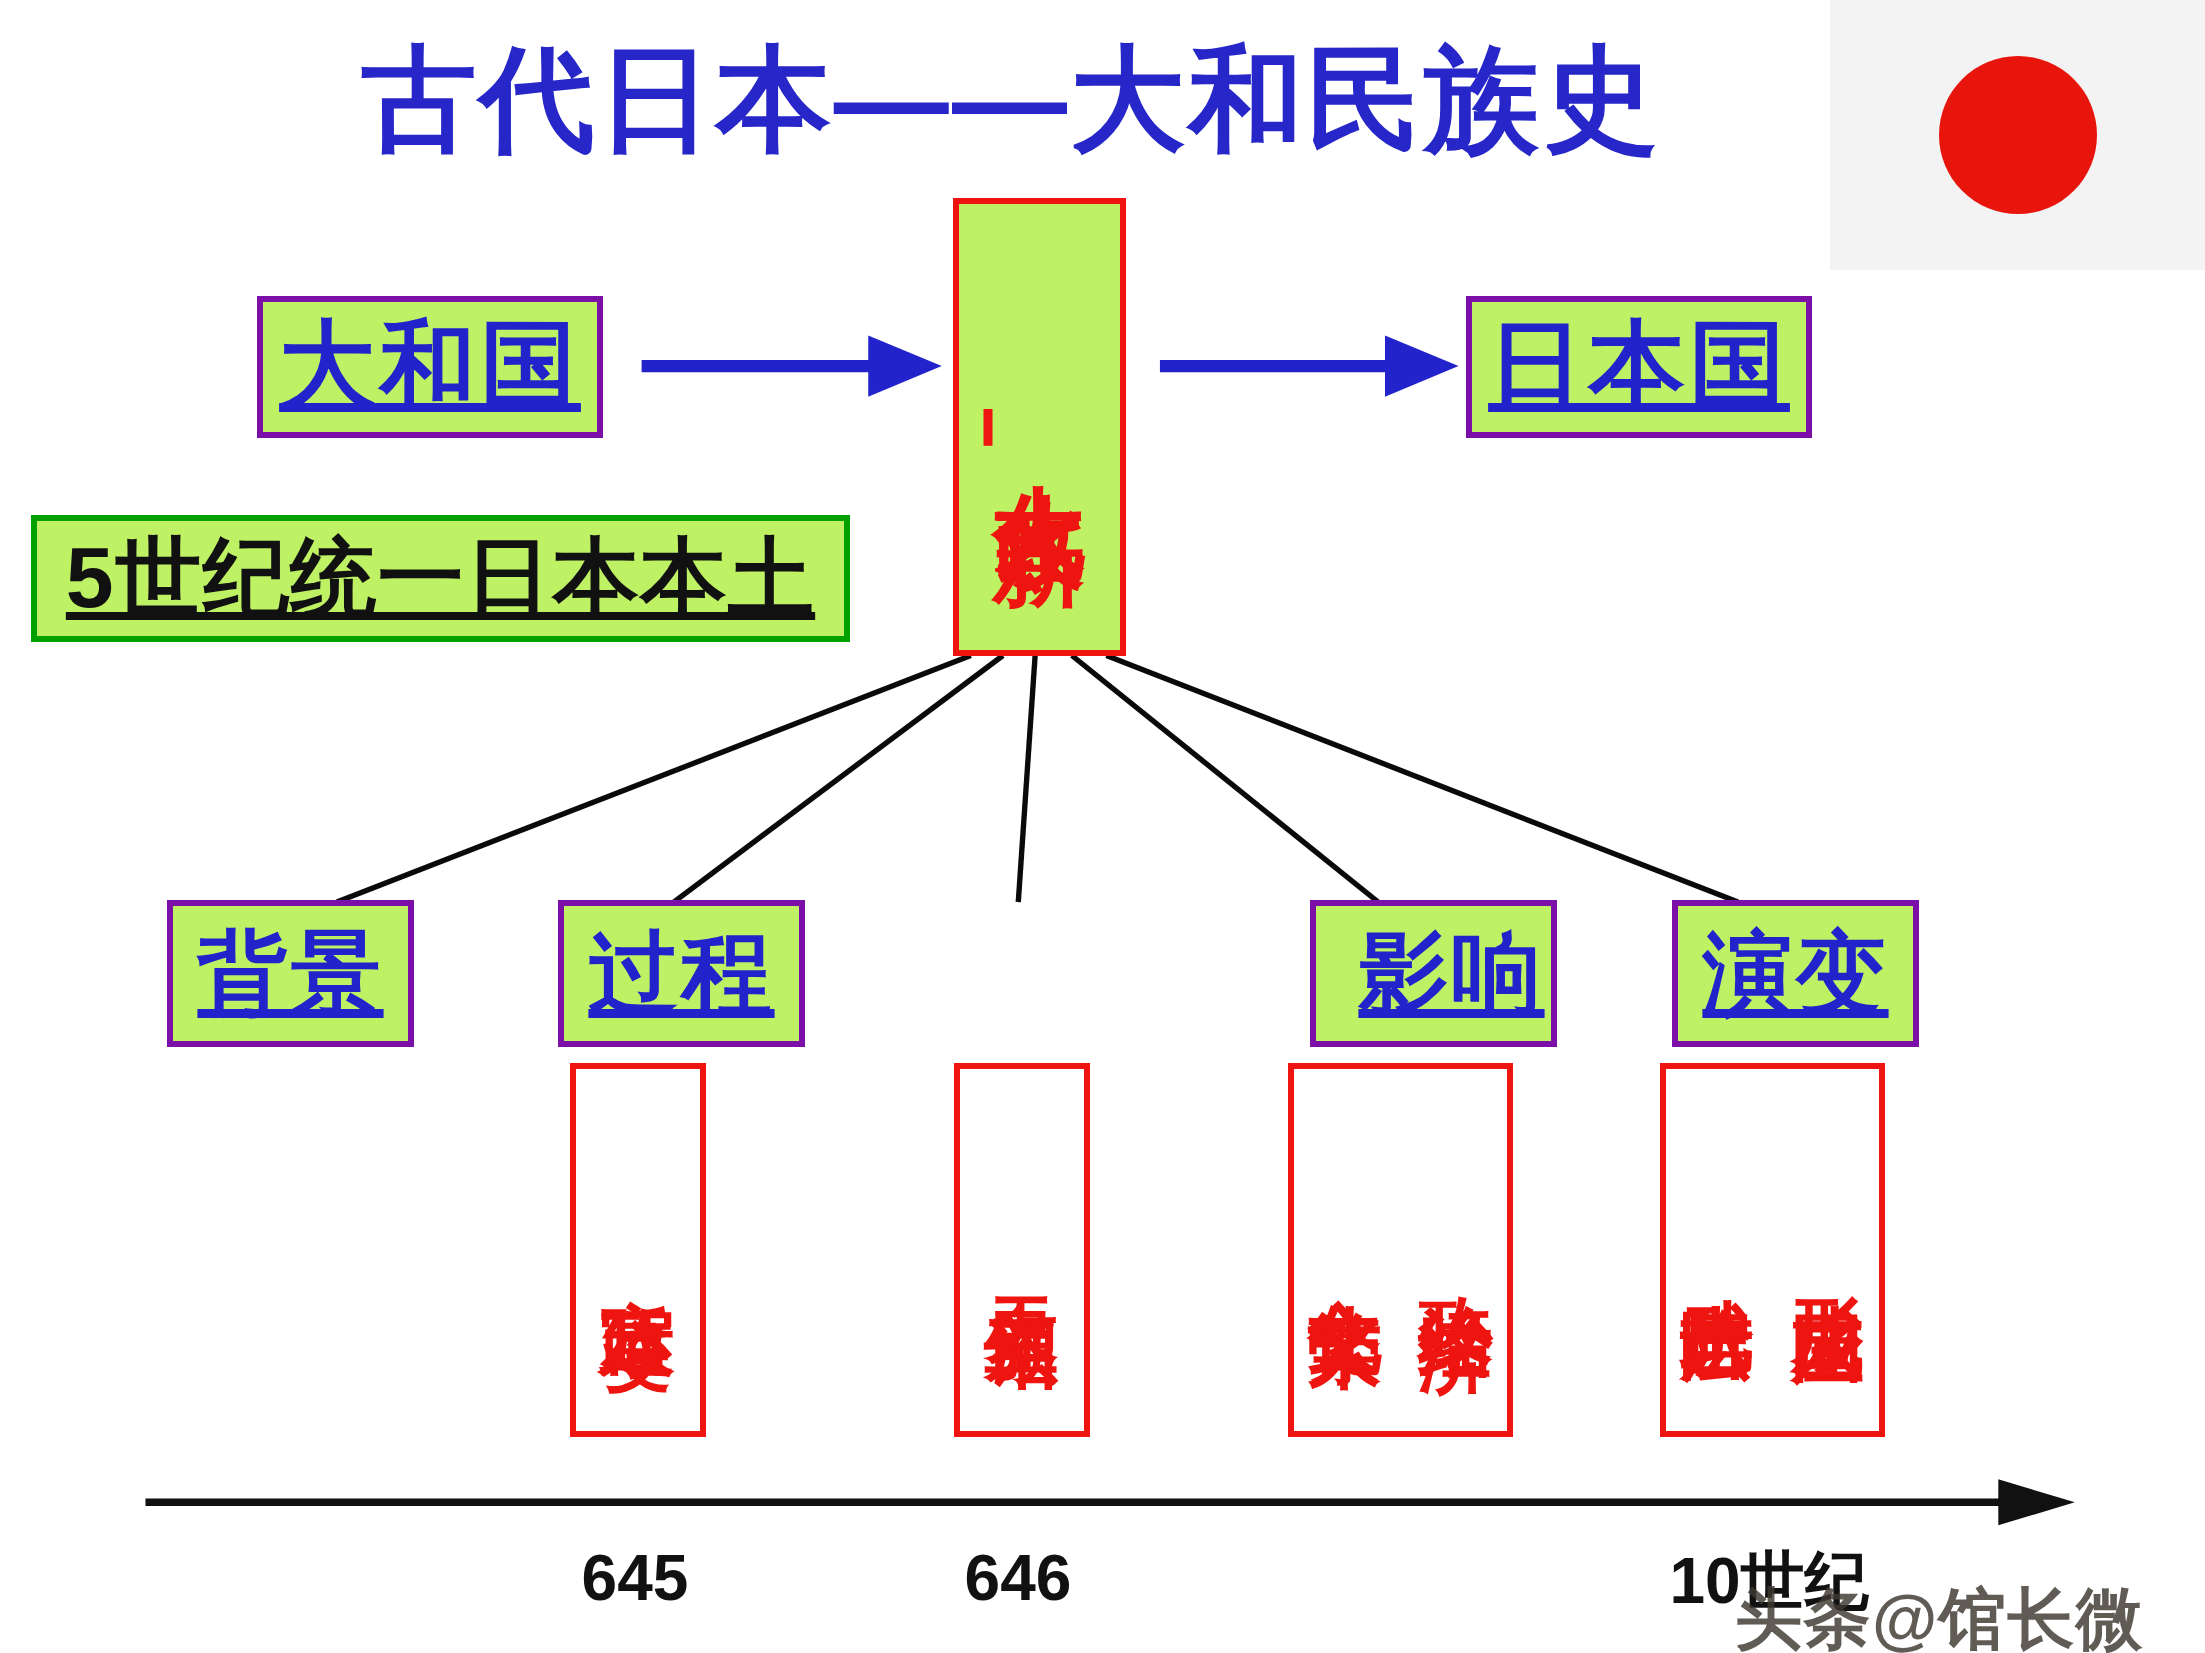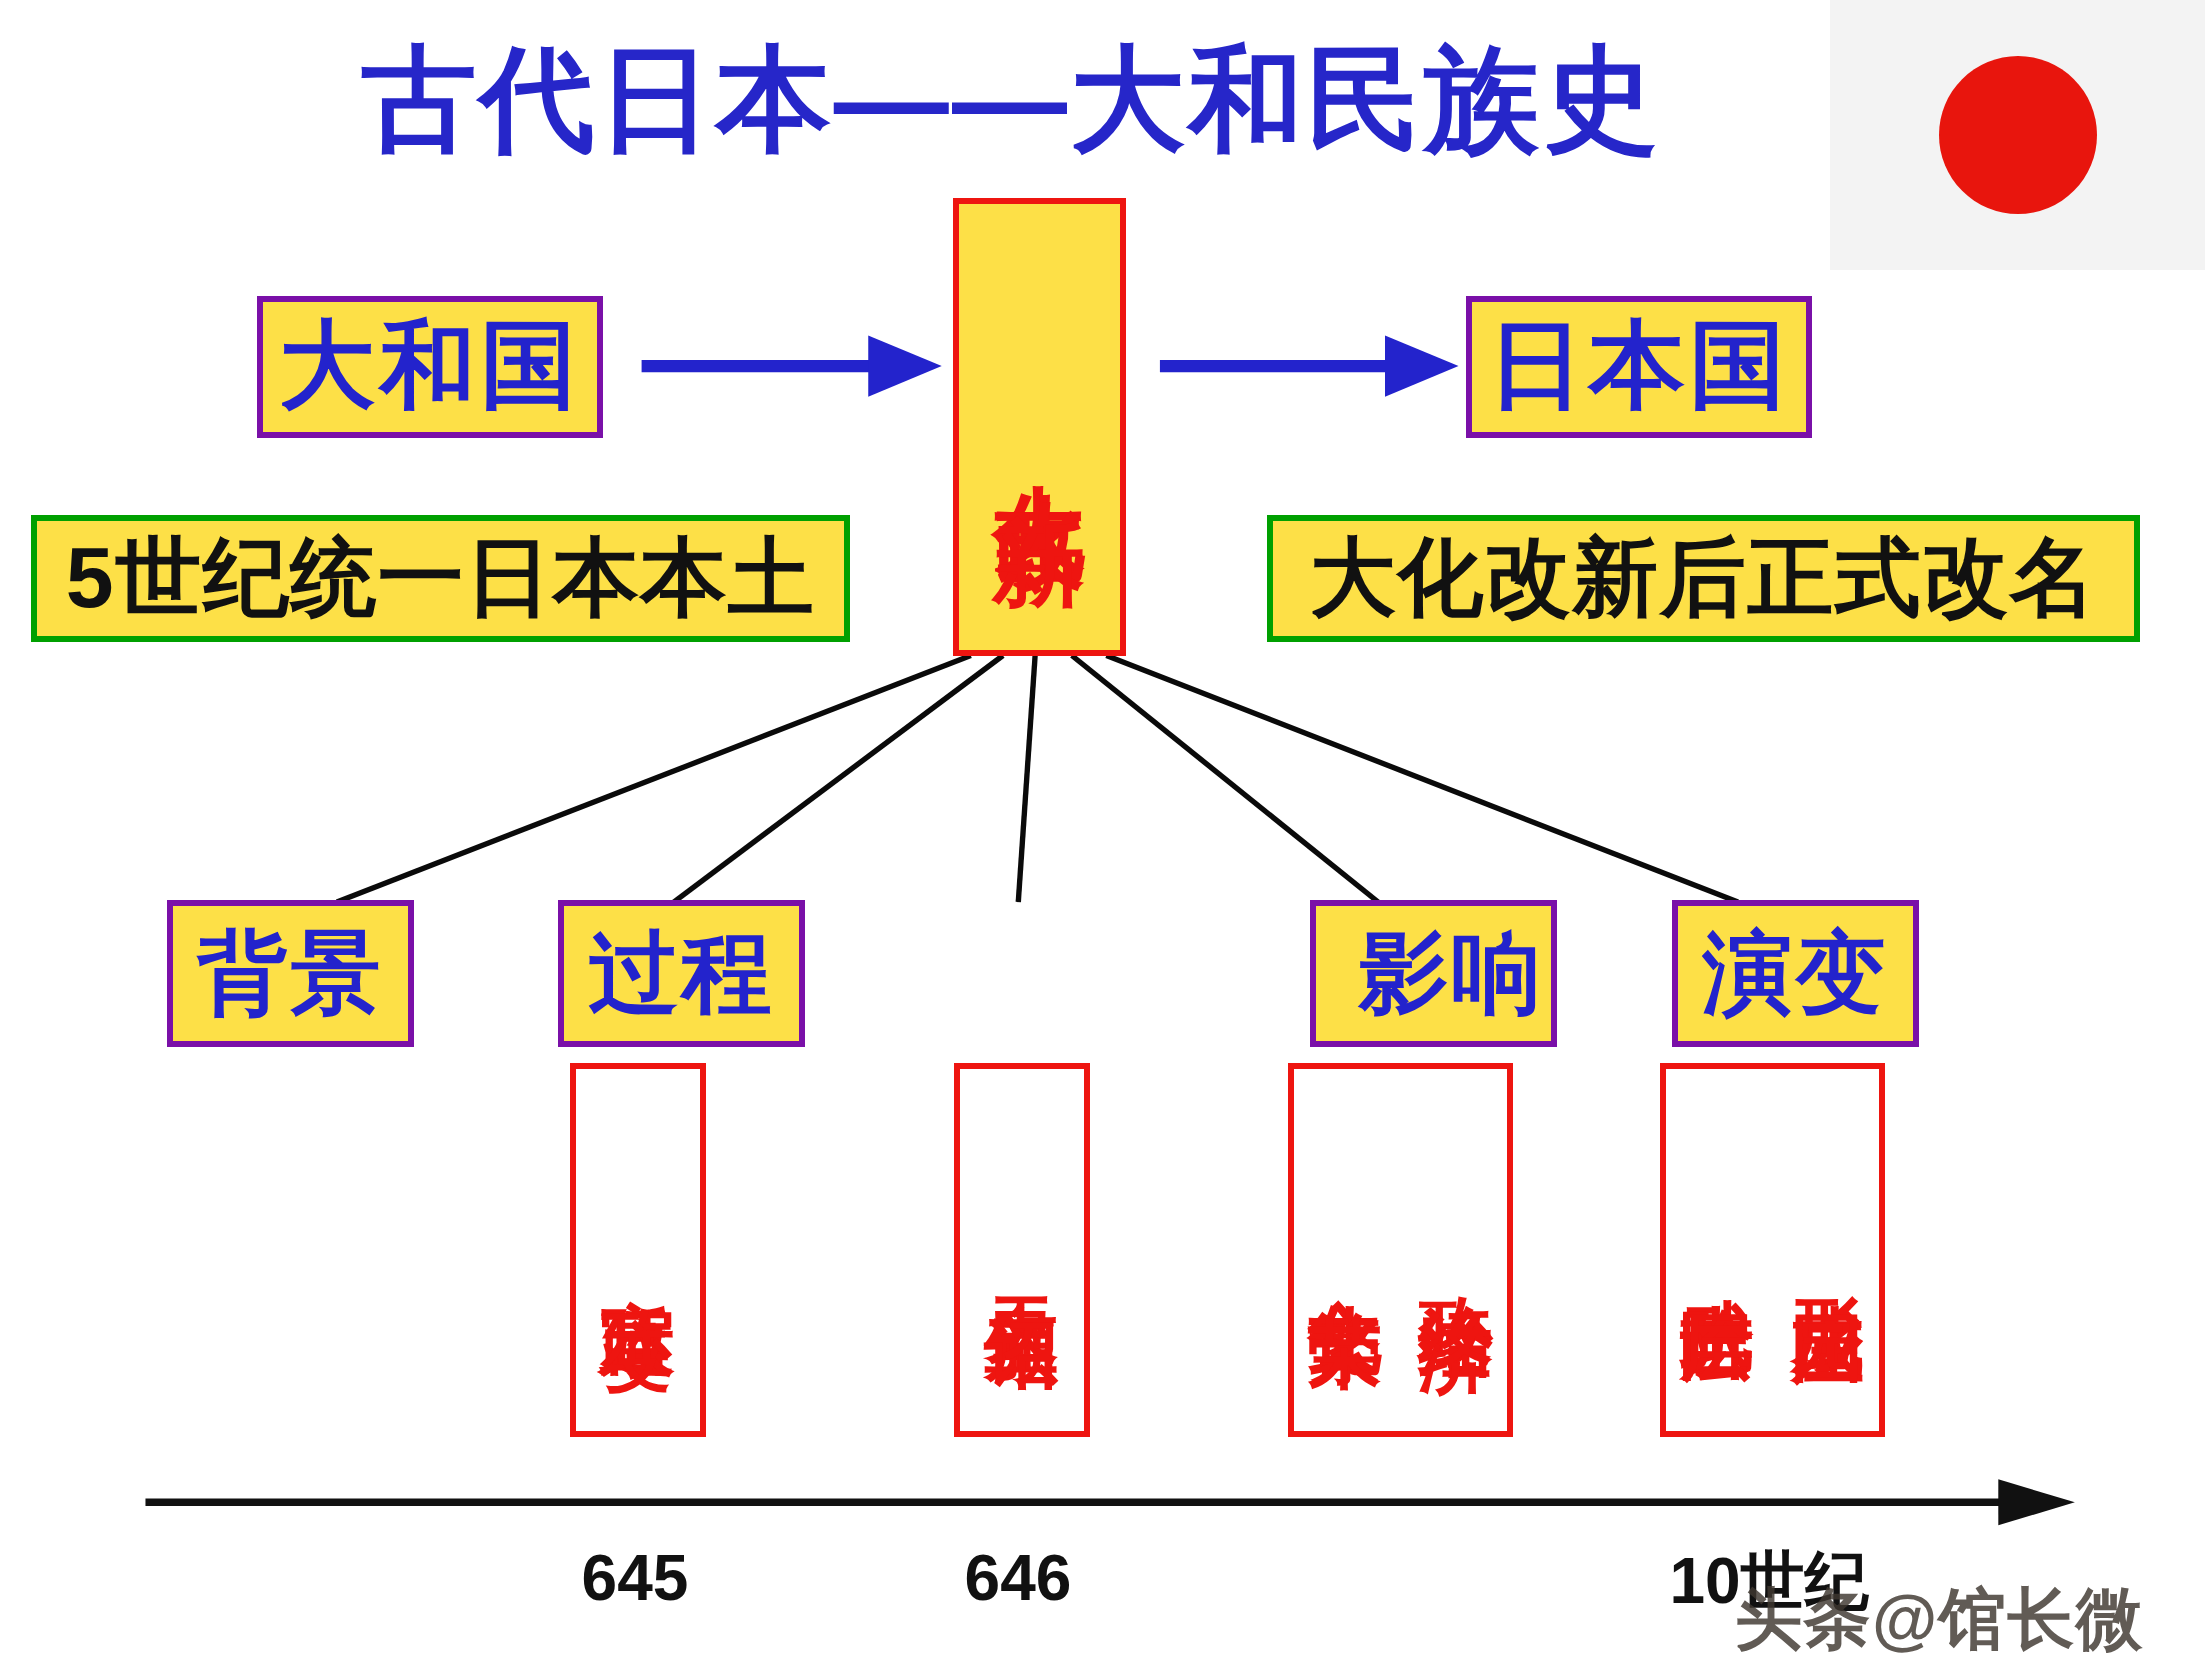--- a/index.html
+++ b/index.html
@@ -4,21 +4,21 @@
 <style>
   * { margin:0; padding:0; box-sizing:border-box; }
   html,body { width:2205px; height:1654px; background:#ffffff;
               font-family:"Liberation Sans", sans-serif; overflow:hidden; }
   #stage { position:relative; width:2205px; height:1558px; background:#ffffff; }
 
   .abs { position:absolute; }
   svg.lines { position:absolute; left:0; top:0; z-index:1; }
 
   .box { display:flex; align-items:center; justify-content:center;
-         background:#fde047; z-index:2; text-align:center; }
+         background:#bef264; z-index:2; text-align:center;text-decoration:underline; }
   .purple-box { border:6.9px solid #7a10a8; color:#2323cc; font-weight:bold; }
   .green-box  { border:6.9px solid #00a000; color:#111111; font-weight:bold; }
   .red-box    { border:6.9px solid #ee1510; color:#ee1510; font-weight:bold; }
 
   .vtext { writing-mode:vertical-rl; text-orientation:upright; letter-spacing:9.2px; }
 
   .title { z-index:2; font-weight:bold; color:#2626c9; font-size:115px;
            letter-spacing:3.1px; text-align:center; }
 
   .flag { left:1830px; top:0; width:375px; height:270px; background:#f3f3f3;
@@ -78,21 +78,20 @@
 
   <div class="abs box purple-box flow-box" style="left:257px; top:296px; width:346px; height:142px;">大和国</div>
 
   <div class="abs box red-box" style="left:953px; top:198px; width:173px; height:458px;">
     <span class="vtext taika">大化改新</span>
   </div>
 
   <div class="abs box purple-box flow-box" style="left:1466px; top:296px; width:346px; height:142px;">日本国</div>
 
   <div class="abs box green-box note" style="left:31px; top:515px; width:819px; height:127px;">5世纪统一日本本土</div>
-  <div class="abs box green-box note" style="left:1267px; top:515px; width:873px; height:127px;">大化改新后正式改名</div>
 
   <div class="abs box purple-box branch" style="left:124px;  top:900px; width:247px; height:147px;">背景</div>
   <div class="abs box purple-box branch" style="left:515px;  top:900px; width:247px; height:147px;">过程</div>
   <div class="abs box purple-box branch" style="left:1267px; top:900px; width:247px; height:147px;padding-left:36px;">影响</div>
   <div class="abs box purple-box branch" style="left:1629px; top:900px; width:247px; height:147px;">演变</div>
 
   <div class="abs detail red-box" style="left:570px; width:136px;">
     <div class="col">宫廷政变</div>
   </div>
 

